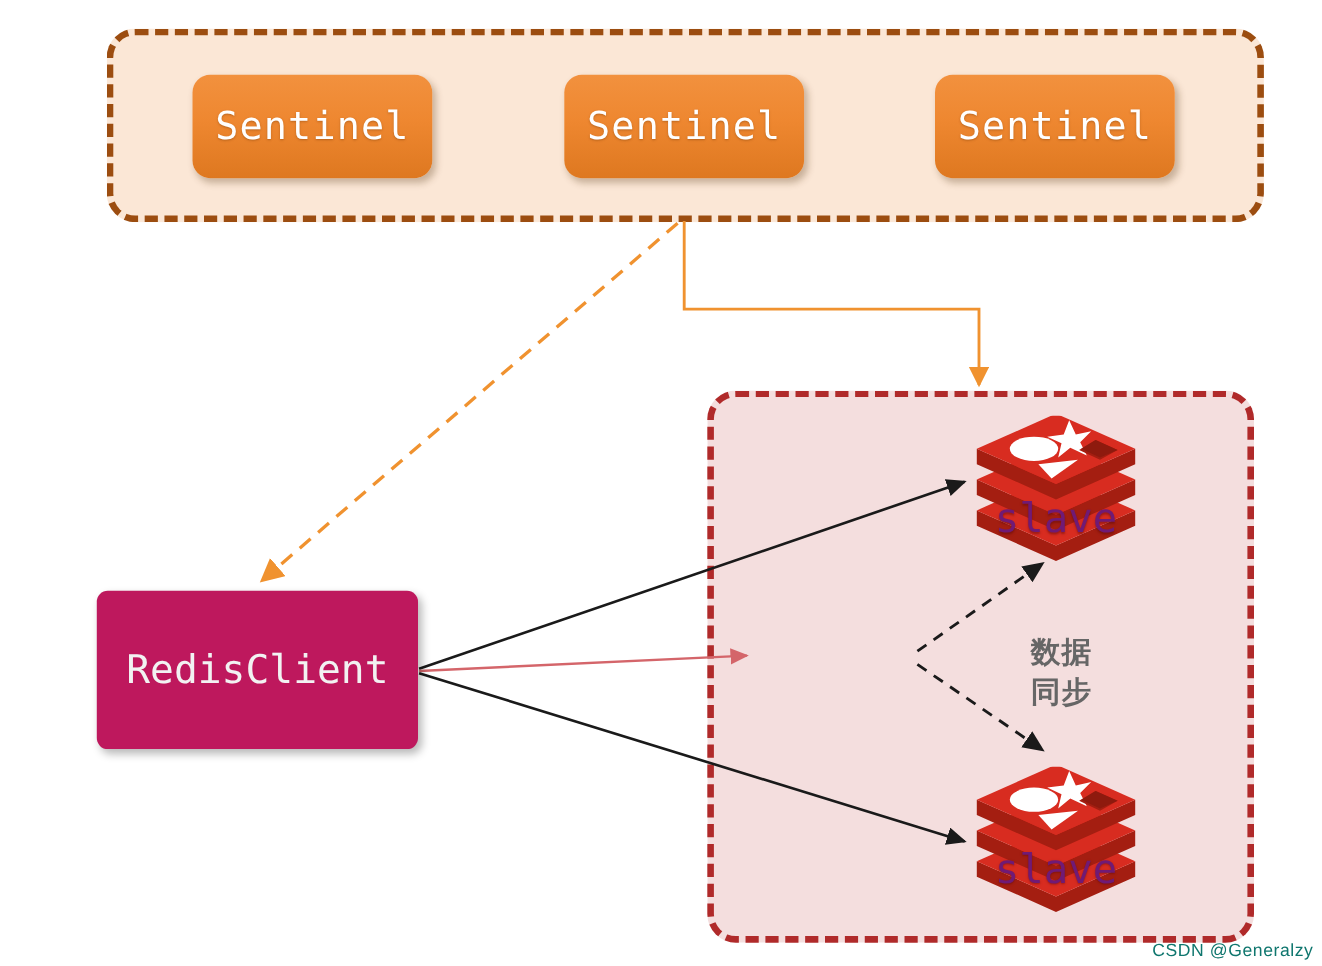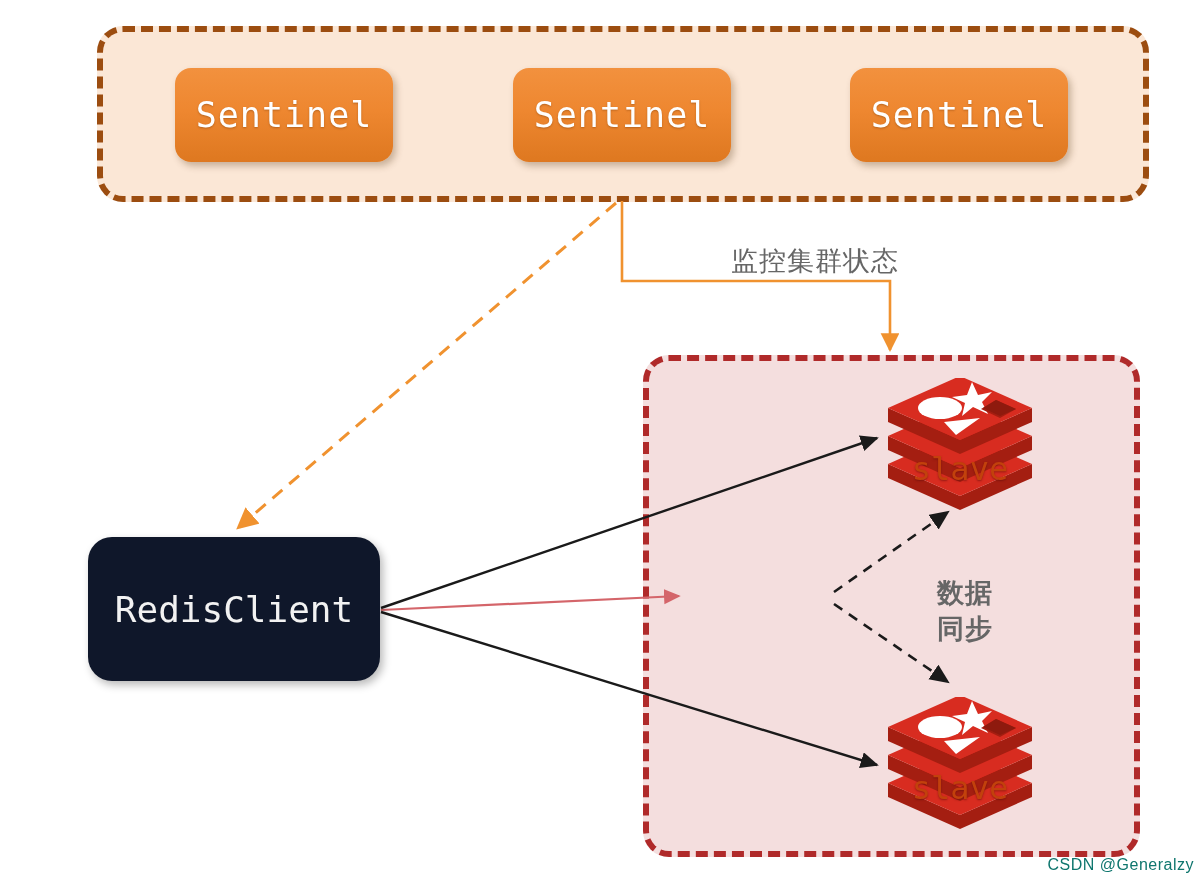--- a/index.html
+++ b/index.html
@@ -65,22 +65,22 @@
   #sentinel-box-2 { left: 513px;  top: 68px; }
   #sentinel-box-3 { left: 850px;  top: 68px; }
 
   
   #redis-client-box {
     position: absolute;
     left: 88px;
     top: 537px;
     width: 292px;
     height: 144px;
-    border-radius: 24px;
-    background: #0f172a;
+    border-radius: 10px;
+    background: #be185d;
     box-shadow: 3px 4px 8px rgba(0,0,0,0.28);
     display: flex;
     align-items: center;
     justify-content: center;
   }
   #redis-client-label {
     color: #F2F2F2;
     font-family: "DejaVu Sans Mono", "Liberation Mono", monospace;
     font-size: 36px;
     letter-spacing: 0px;
@@ -93,23 +93,23 @@
     width: 152px;
     height: 136px;
   }
   .redis-node svg { display: block; }
   .redis-node-label {
     position: absolute;
     left: 0;
     width: 152px;
     top: 72px;
     text-align: center;
-    color: #c2410c;
+    color: #701a75;
     font-family: "DejaVu Sans Mono", "Liberation Mono", monospace;
-    font-size: 32px;
+    font-size: 37px;
     text-shadow: 0 1px 2px rgba(90,10,10,0.5);
     pointer-events: none;
     white-space: nowrap;
   }
   #node-slave-top    { left: 884px; top: 378px; }
   #node-master       { left: 686px; top: 532px; }
   #node-slave-bottom { left: 884px; top: 697px; }
 
   
   .annotation {
@@ -228,21 +228,20 @@
       <path d="M4,30 L76,-2 L148,30 L76,62 Z" fill="#D82C20"></path>
       <ellipse cx="56" cy="30" rx="22" ry="11" fill="#FFFFFF"></ellipse>
       <path d="M88,4 L94,17 L108,14 L98,24 L104,36 L89,29 L78,38 L81,25 L68,19 L83,17 Z" fill="#FFFFFF"></path>
       <path d="M60,44 L96,40 L72,57 Z" fill="#FFFFFF"></path>
       <path d="M112,22 L132,31 L116,40 L97,31 Z" fill="#A41E11"></path>
       <path d="M112,22 L132,31 L116,38 L99,30 Z" fill="#8E1A0E"></path>
     </svg>
     <span class="redis-node-label">slave</span>
   </div>
 
-  <div class="annotation" id="label-monitor-cluster">监控集群状态</div>
 
 
   <div class="annotation" id="label-data-sync">数据
 同步</div>
 
   <div id="watermark">CSDN @Generalzy</div>
 
 </div>
 
 </body></html>

